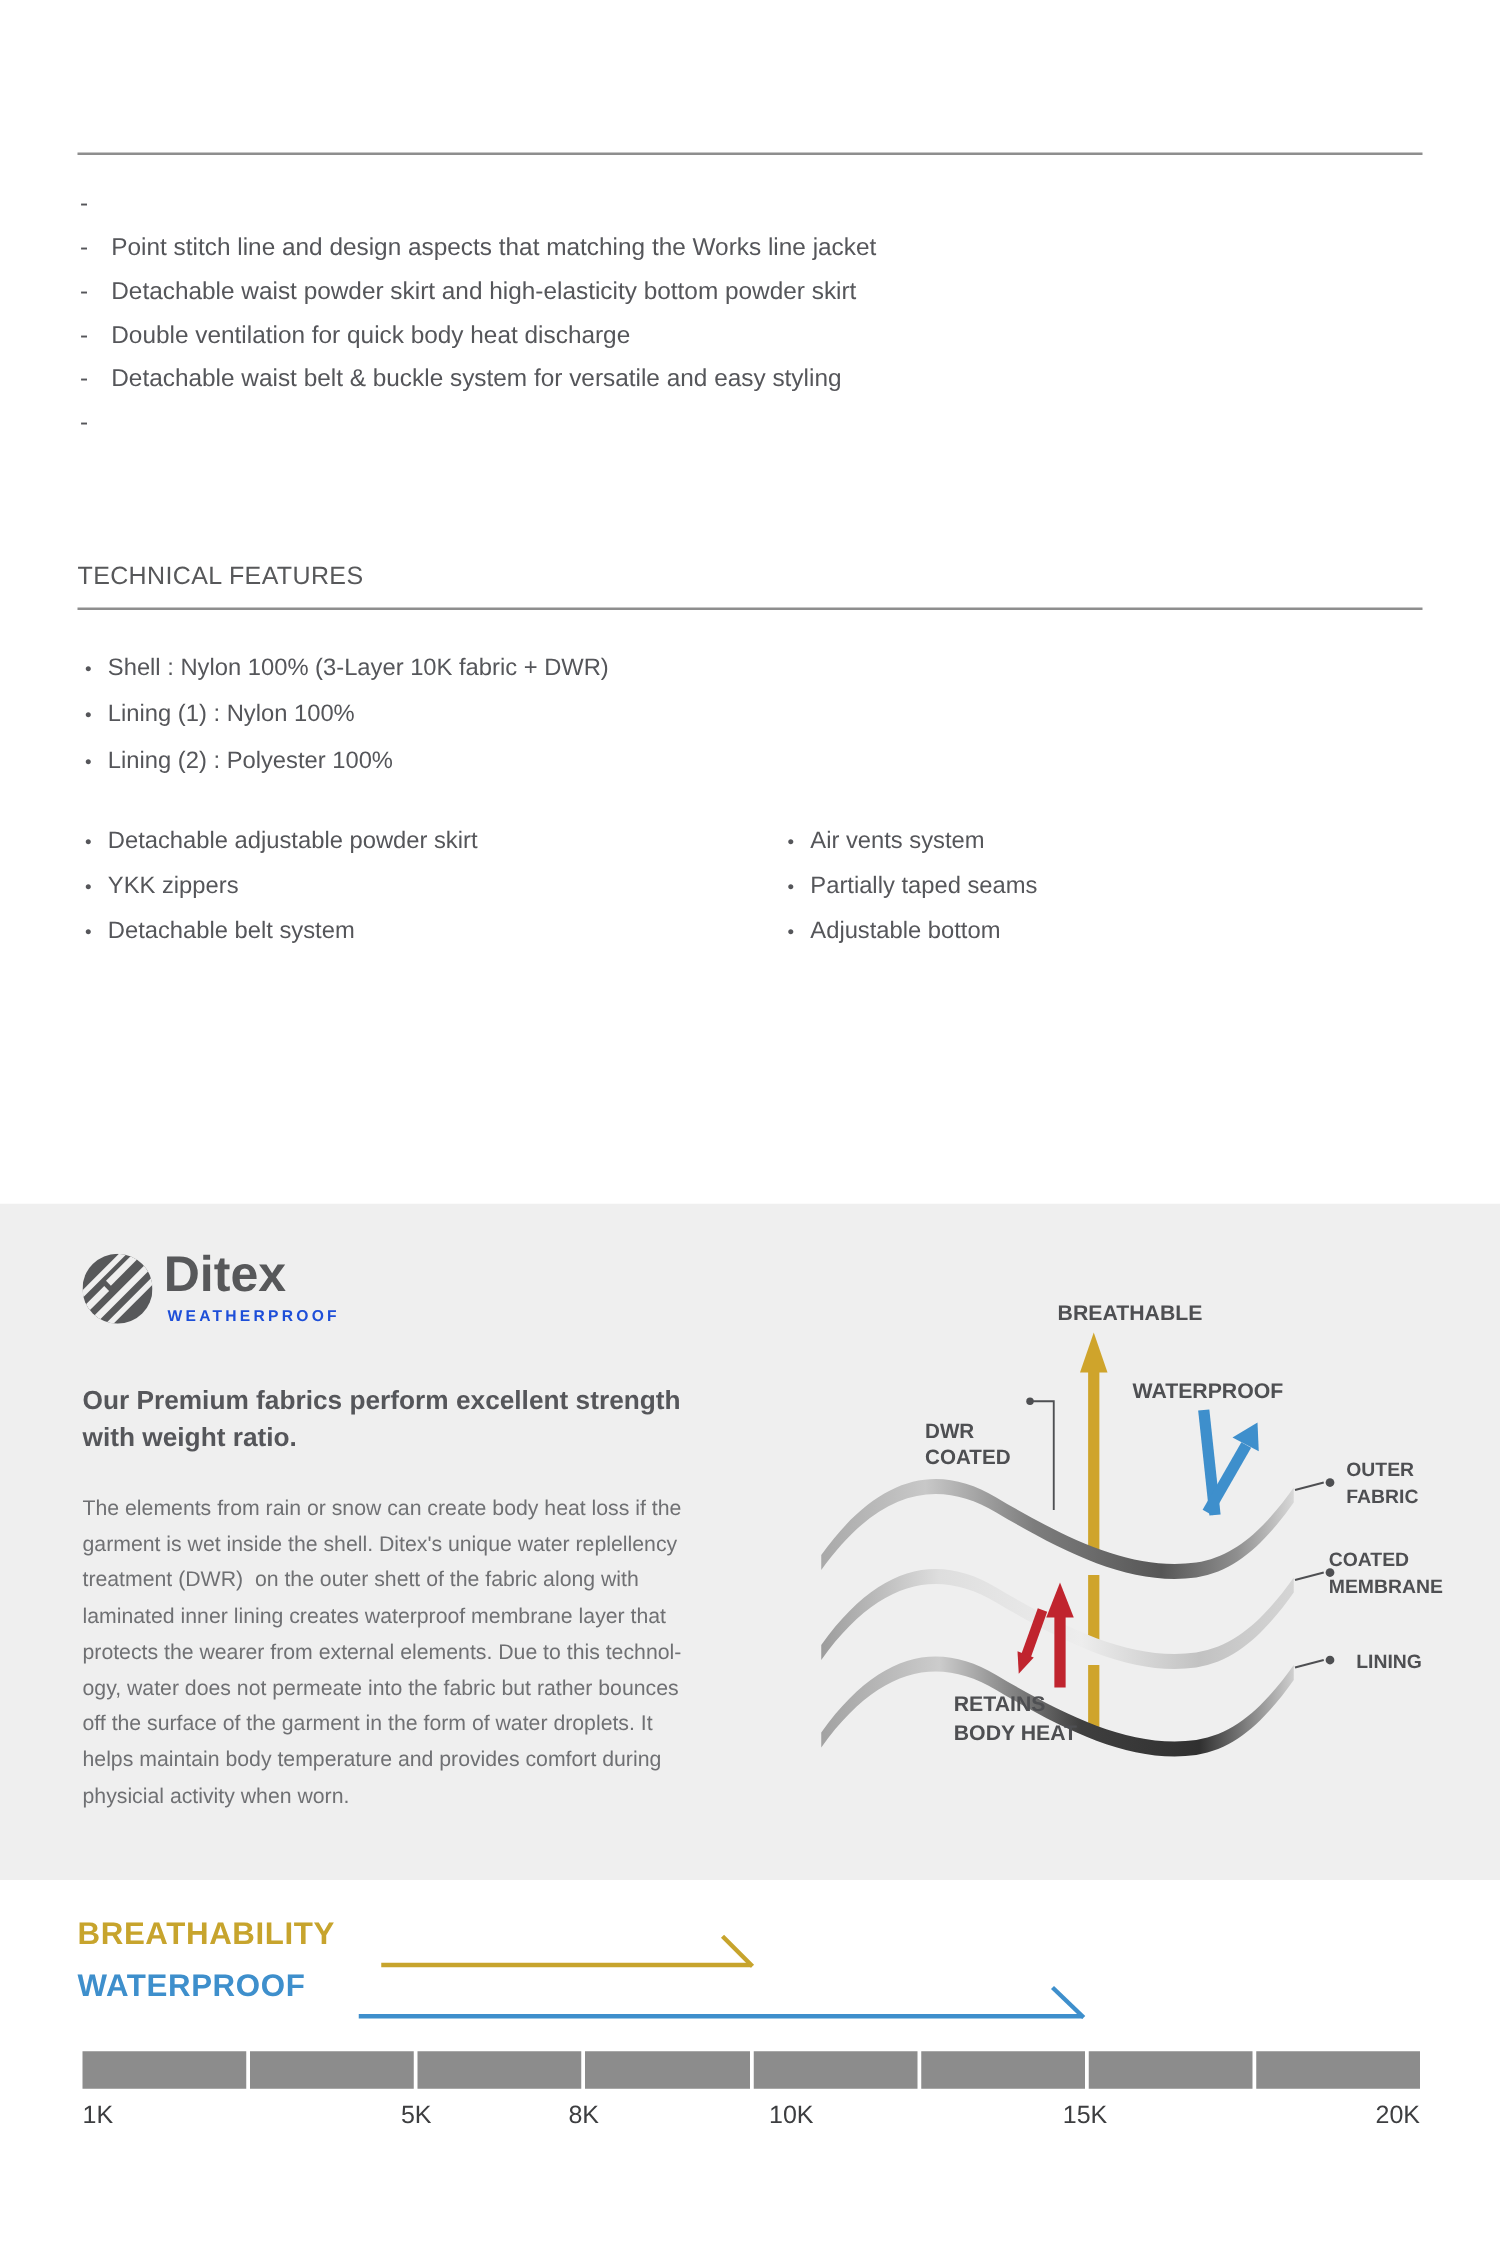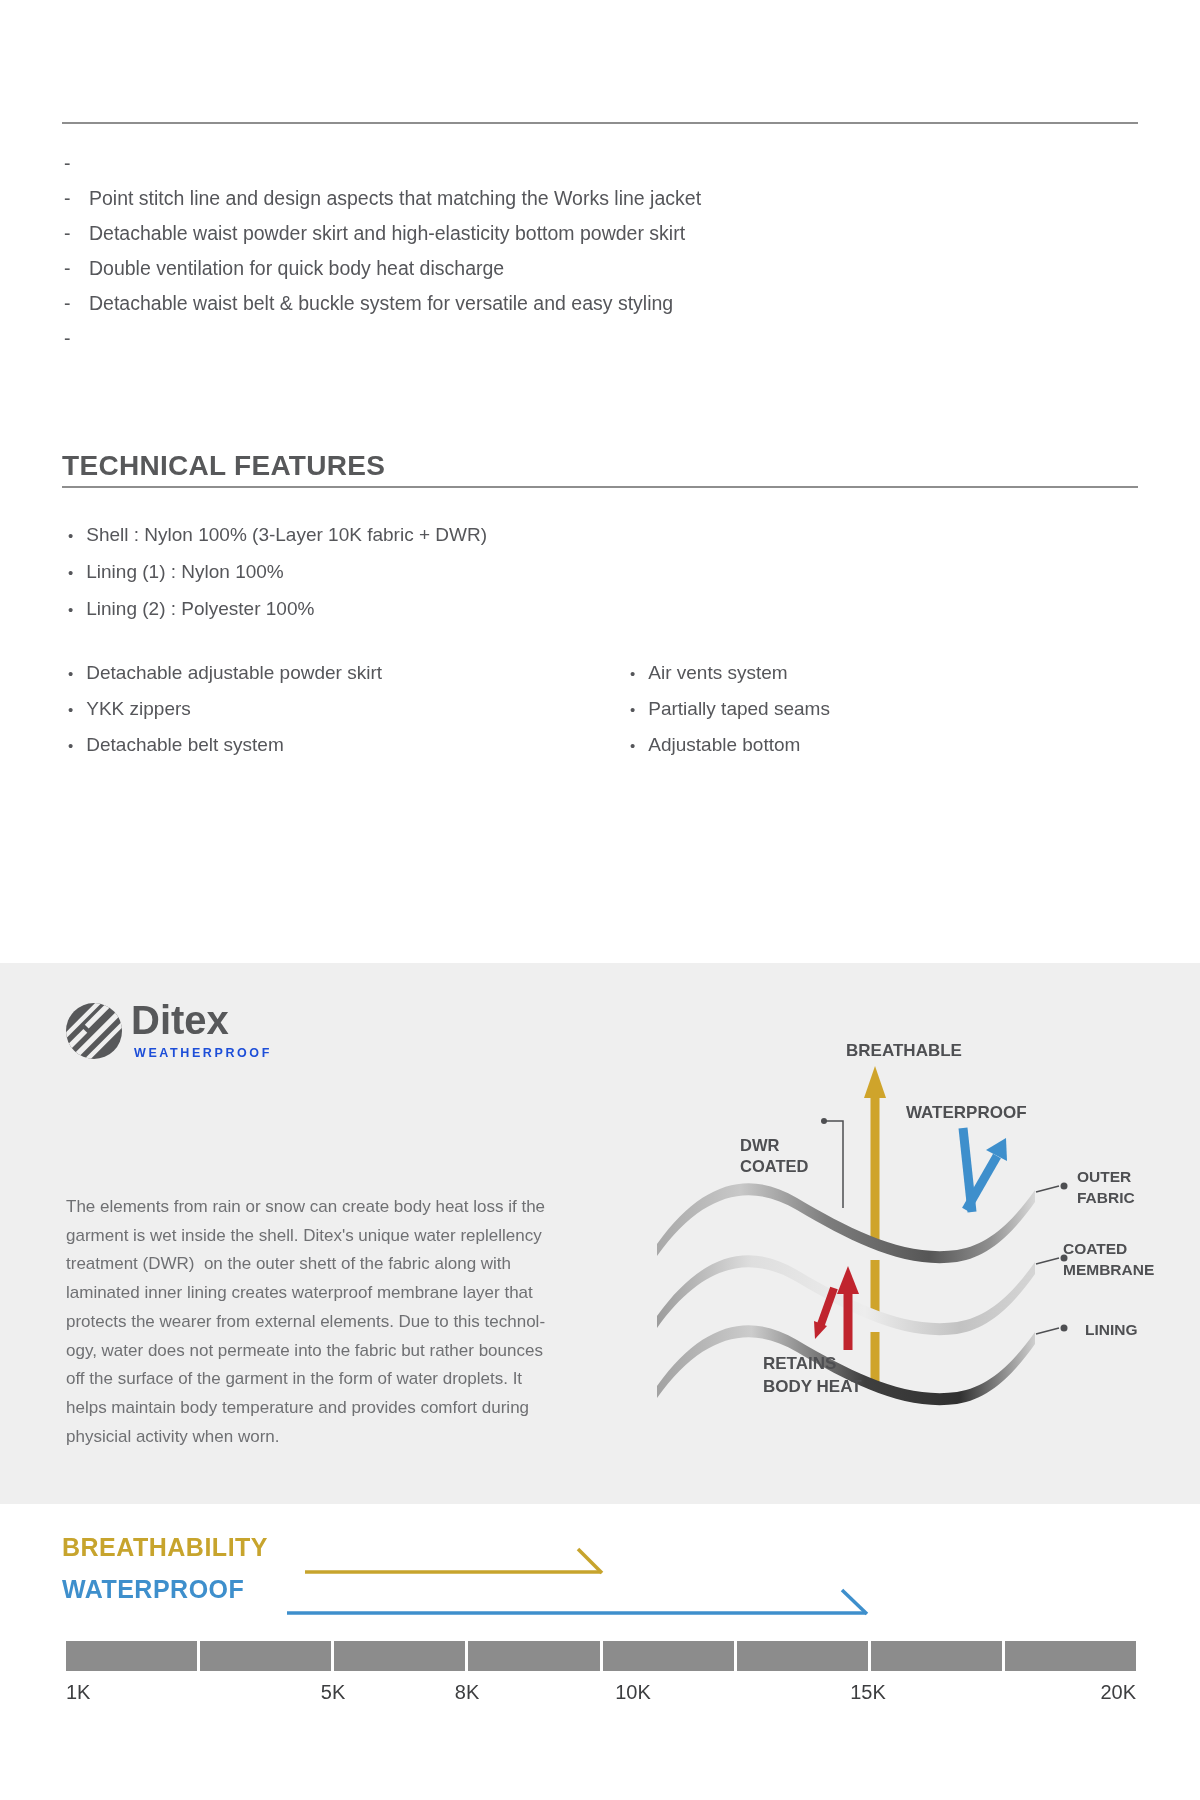--- a/index.html
+++ b/index.html
@@ -13,21 +13,21 @@
   .title-row{left:62px;top:82px;display:flex;align-items:baseline;gap:12px;}
   .main-title{font-size:28px;font-weight:bold;color:#57585A;letter-spacing:.4px;}
   .title-sep{font-size:24px;font-weight:bold;color:#57585A;}
   .sub-title{font-size:17px;font-weight:bold;color:#57585A;letter-spacing:.3px;}
   .rule{height:2px;background:#8E8E8E;width:1076px;left:62px;}
   
   .hl-list{left:64px;top:146px;}
   .hl-row{display:flex;gap:13px;line-height:35px;font-size:19.5px;color:#55565A;}
   .hl-dash{width:12px;}
   
-  .tech-heading{left:62px;top:450px;font-size:28px;font-weight:bold;color:#57585A;letter-spacing:.3px;}
+  .tech-heading{left:62px;top:450px;font-size:20px;font-weight:normal;color:#57585A;letter-spacing:.3px;}
   .mat-list{left:68px;top:517px;}
   .dot-row{display:flex;gap:13px;line-height:36px;font-size:19px;color:#55565A;align-items:baseline;}
   .dot{font-size:15px;}
   .col-list .dot-row{line-height:35px;}
   
   .panel{left:0;top:963px;width:1200px;height:541px;background:#EFEFEF;}
   .brand-name{left:131px;top:998px;font-size:40px;font-weight:bold;color:#57585A;letter-spacing:0;}
   .brand-tagline{left:134px;top:1046px;font-size:12.5px;font-weight:bold;color:#1d4ed8;letter-spacing:2.6px;}
   .intro{left:66px;top:1106px;width:560px;font-size:21px;font-weight:bold;line-height:30px;color:#55565A;}
   .body-copy{left:66px;top:1193px;width:590px;font-size:17px;line-height:28.7px;color:#6F7073;}
@@ -140,20 +140,22 @@
       <rect x="-12" y="9" width="80" height="4.5" fill="#EFEFEF"></rect>
       <rect x="-12" y="19" width="34" height="5.5" fill="#EFEFEF"></rect>
       <rect x="26" y="17" width="42" height="5.5" fill="#EFEFEF"></rect>
       <rect x="-12" y="30" width="80" height="5.5" fill="#EFEFEF"></rect>
       <rect x="-12" y="41" width="80" height="4.5" fill="#EFEFEF"></rect>
     </g>
   </svg>
   <div class="abs brand-name">Ditex</div>
   <div class="abs brand-tagline">WEATHERPROOF</div>
 
+  <div class="abs intro preline">Our Premium fabrics perform excellent strength
+with weight ratio.</div>
   <div class="abs body-copy preline">The elements from rain or snow can create body heat loss if the
 garment is wet inside the shell. Ditex's unique water replellency
 treatment (DWR)  on the outer shett of the fabric along with
 laminated inner lining creates waterproof membrane layer that
 protects the wearer from external elements. Due to this technol-
 ogy, water does not permeate into the fabric but rather bounces
 off the surface of the garment in the form of water droplets. It
 helps maintain body temperature and provides comfort during
 physicial activity when worn.</div>
 

